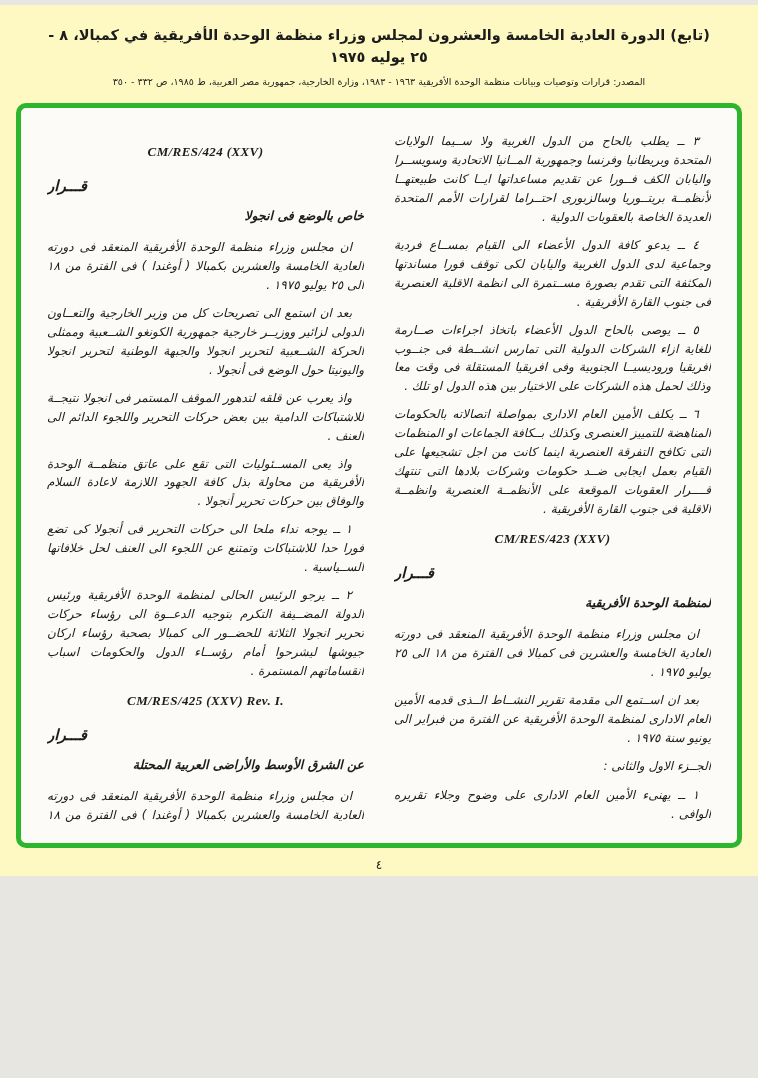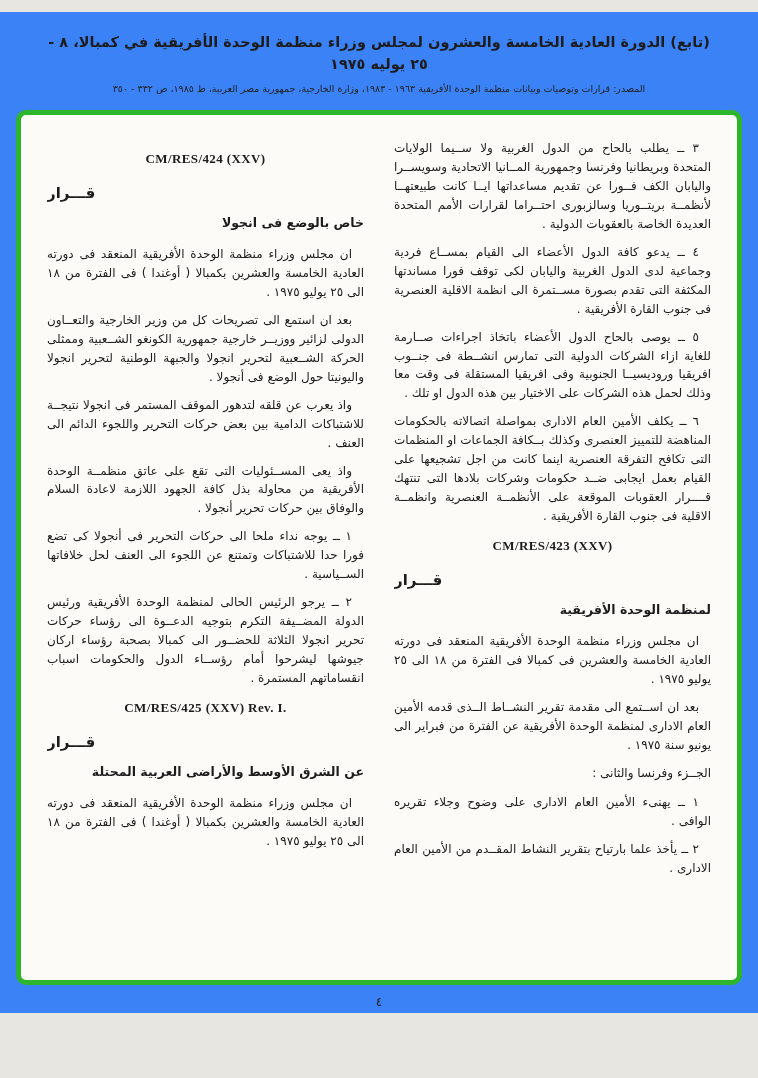--- a/index.html
+++ b/index.html
@@ -3,23 +3,23 @@
 <meta charset="utf-8">
 <style>
   html, body {
     margin: 0;
     padding: 0;
     background: #e8e6e0;
   }
   .page {
     position: relative;
     width: 758px;
-    height: 1001px;
-    margin: 12px auto;
-    background: #3b82f6;
+    height: 871px;
+    margin: 5px auto;
+    background: #fef9c3;
     font-family: "DejaVu Sans", sans-serif;
     color: #1c1c1c;
     overflow: hidden;
     box-sizing: border-box;
   }
   
   .page-header {
     direction: rtl;
     text-align: center;
     padding: 20px 40px 0 40px;
@@ -47,20 +47,21 @@
     box-sizing: border-box;
     padding: 24px 26px 18px 26px;
     background: #fcfbf7;
     overflow: hidden;
   }
   .columns {
     direction: rtl;            
     display: flex;
     gap: 30px;
     height: 100%;
+    font-style: italic;
   }
   .col {
     flex: 1 1 0;
     direction: rtl;
     text-align: justify;
     font-size: 12px;
     line-height: 1.58;
     overflow: hidden;
   }
   .para {
@@ -123,21 +124,21 @@
         <p class="para">٣ ــ يطلب بالحاح من الدول الغربية ولا ســيما الولايات المتحدة وبريطانيا وفرنسا وجمهورية المــانيا الاتحادية وسويســرا واليابان الكف فــورا عن تقديم مساعداتها ايــا كانت طبيعتهــا لأنظمــة بريتــوريا وسالزبورى احتــراما لقرارات الأمم المتحدة العديدة الخاصة بالعقوبات الدولية .</p>
         <p class="para">٤ ــ يدعو كافة الدول الأعضاء الى القيام بمســاع فردية وجماعية لدى الدول الغربية واليابان لكى توقف فورا مساندتها المكثفة التى تقدم بصورة مســتمرة الى انظمة الاقلية العنصرية فى جنوب القارة الأفريقية .</p>
         <p class="para">٥ ــ يوصى بالحاح الدول الأعضاء باتخاذ اجراءات صــارمة للغاية ازاء الشركات الدولية التى تمارس انشــطة فى جنــوب افريقيا وروديسيــا الجنوبية وفى افريقيا المستقلة فى وقت معا وذلك لحمل هذه الشركات على الاختيار بين هذه الدول او تلك .</p>
         <p class="para">٦ ــ يكلف الأمين العام الادارى بمواصلة اتصالاته بالحكومات المناهضة للتمييز العنصرى وكذلك بــكافة الجماعات او المنظمات التى تكافح التفرقة العنصرية اينما كانت من اجل تشجيعها على القيام بعمل ايجابى ضــد حكومات وشركات بلادها التى تنتهك قــــرار العقوبات الموقعة على الأنظمــة العنصرية وانظمــة الاقلية فى جنوب القارة الأفريقية .</p>
 
         <div class="res-code" dir="ltr">CM/RES/423 (XXV)</div>
         <h2 class="res-title">قـــرار</h2>
         <h3 class="res-subtitle last">لمنظمة الوحدة الأفريقية</h3>
         <p class="para">ان مجلس وزراء منظمة الوحدة الأفريقية المنعقد فى دورته العادية الخامسة والعشرين فى كمبالا فى الفترة من ١٨ الى ٢٥ يوليو ١٩٧٥ .</p>
         <p class="para">بعد ان اســتمع الى مقدمة تقرير النشــاط الــذى قدمه الأمين العام الادارى لمنظمة الوحدة الأفريقية عن الفترة من فبراير الى يونيو سنة ١٩٧٥ .</p>
-        <p class="para section-label">الجــزء وفرنسا والثانى :</p>
+        <p class="para section-label">الجــزء الاول والثانى :</p>
         <p class="para">١ ــ يهنىء الأمين العام الادارى على وضوح وجلاء تقريره الوافى .</p>
         <p class="para">٢ ــ يأخذ علما بارتياح بتقرير النشاط المقــدم من الأمين العام الادارى .</p>
       </section>
 
       <section class="col">
         <div class="res-code" dir="ltr">CM/RES/424 (XXV)</div>
         <h2 class="res-title">قـــرار</h2>
         <h3 class="res-subtitle last">خاص بالوضع فى انجولا</h3>
         <p class="para">ان مجلس وزراء منظمة الوحدة الأفريقية المنعقد فى دورته العادية الخامسة والعشرين بكمبالا ( أوغندا ) فى الفترة من ١٨ الى ٢٥ يوليو ١٩٧٥ .</p>
         <p class="para">بعد ان استمع الى تصريحات كل من وزير الخارجية والتعــاون الدولى لزائير ووزيــر خارجية جمهورية الكونغو الشــعبية وممثلى الحركة الشــعبية لتحرير انجولا والجبهة الوطنية لتحرير انجولا واليونيتا حول الوضع فى أنجولا .</p>

